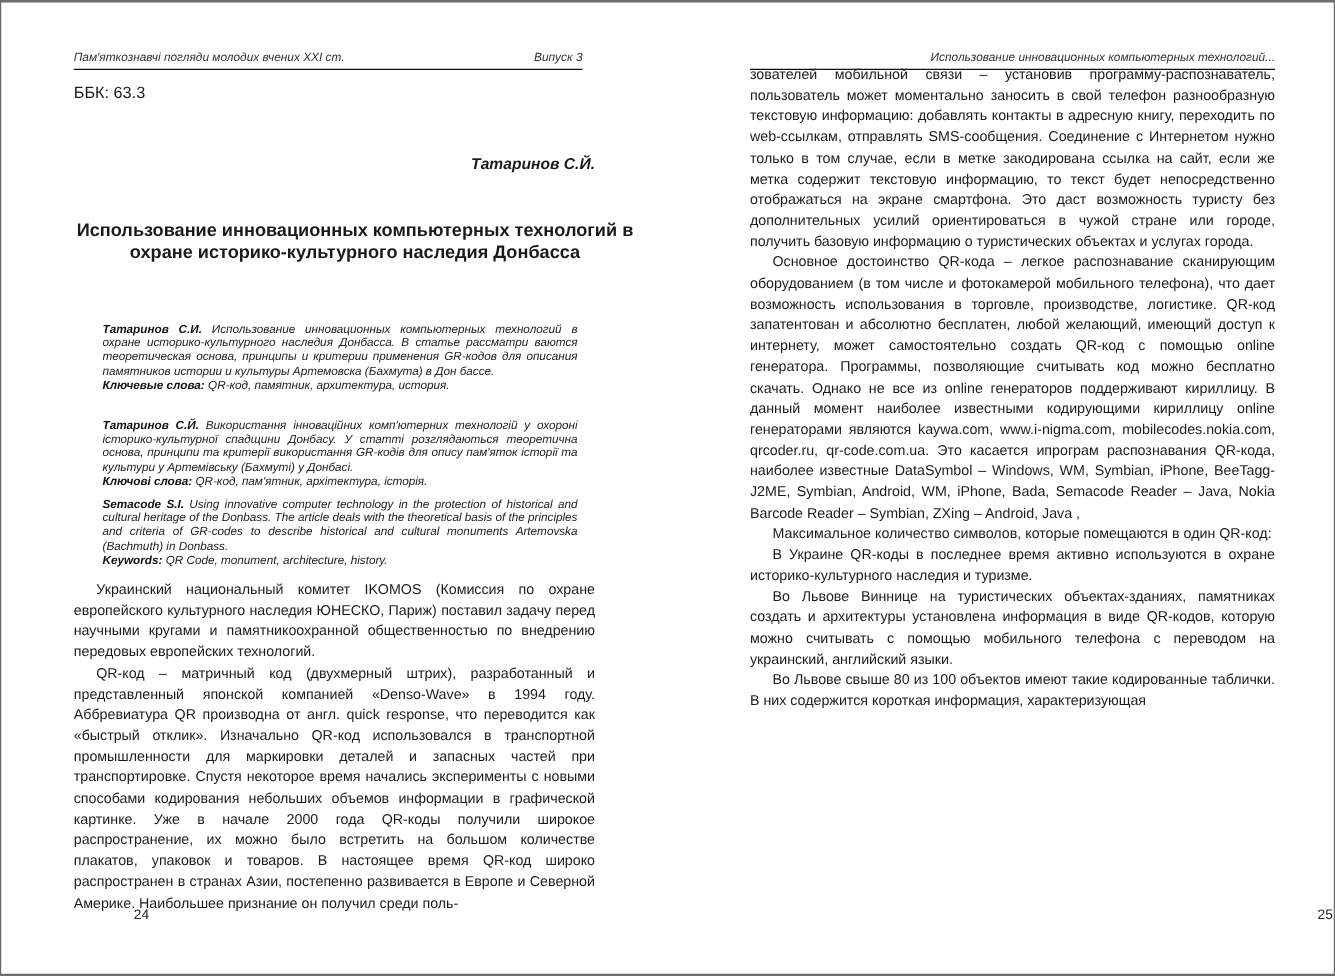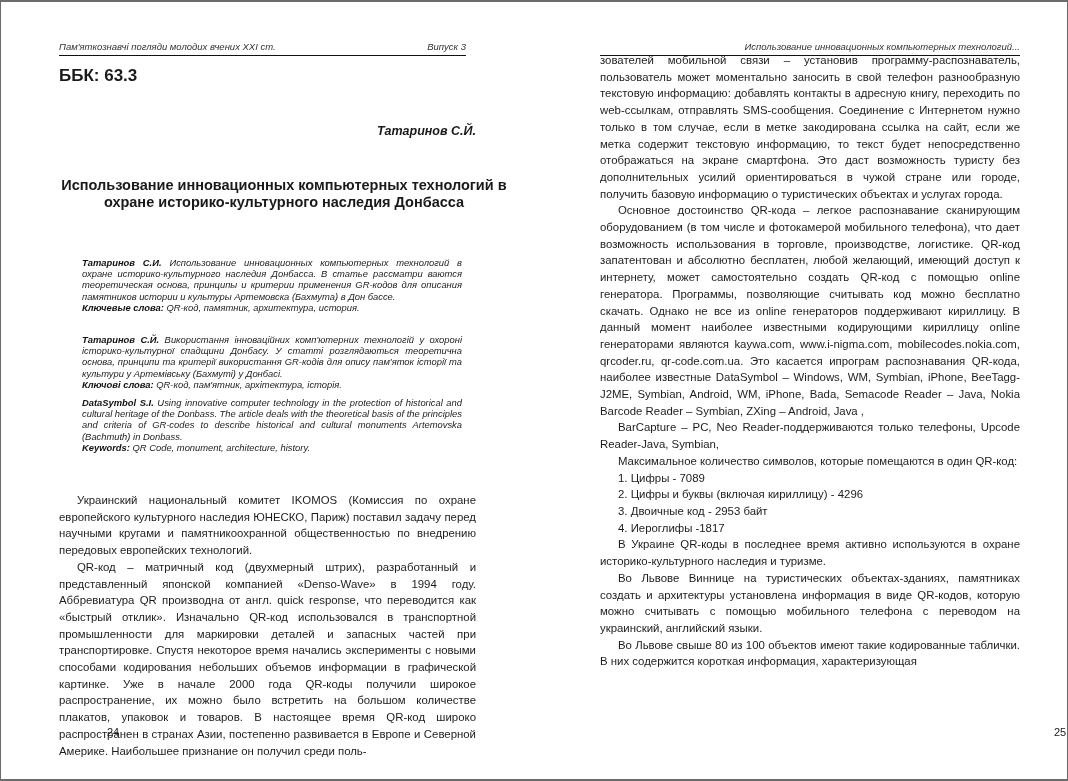--- a/index.html
+++ b/index.html
@@ -10,36 +10,36 @@
   .page { position: absolute; top: 0; height: 633px; }
   .page.left { left: 0; width: 534px; }
   .page.right { left: 534px; width: 534px; }
 
   .running-head { position: absolute; top: 40px; height: 16px; border-bottom: 1px solid #111;
                   font-style: italic; font-size: 9.5px; color: #333; display: flex;
                   justify-content: space-between; align-items: flex-end; padding-bottom: 3px; }
   .left .running-head { left: 59px; width: 407px; }
   .right .running-head { left: 66px; width: 420px; justify-content: flex-end; }
 
-  .bbk { position: absolute; left: 59px; top: 66px; font-weight: bold; font-size: 17px; }
+  .bbk { position: absolute; left: 59px; top: 66px; font-weight: normal; font-size: 13px; }
   .author { position: absolute; left: 59px; width: 417px; top: 124px; text-align: right;
             font-weight: bold; font-style: italic; font-size: 12.5px; }
   .title { position: absolute; left: 59px; width: 450px; top: 177px; text-align: center;
            font-weight: bold; font-size: 14.5px; line-height: 17px; }
 
   .abstract { position: absolute; left: 82px; width: 380px; font-style: italic;
               font-size: 9.4px; line-height: 11.2px; text-align: justify; color: #222; }
   .abstract .lead, .abstract .kw-label { font-weight: bold; color: #111; }
   .abs-ru { top: 257px; }
   .abs-ua { top: 334px; }
   .abs-en { top: 397px; }
 
   .body-text { position: absolute; font-size: 11.4px; line-height: 16.7px; text-align: justify;
                color: #1c1c1c; }
-  .left .body-text { left: 59px; width: 417px; top: 464px; margin-top: 28px; }
+  .left .body-text { left: 59px; width: 417px; top: 464px; }
   .right .body-text { left: 66px; width: 420px; top: 52px; }
   .body-text p { text-indent: 18px; }
   .body-text p.noindent { text-indent: 0; }
   .body-text ol { list-style: none; }
   .body-text ol li { padding-left: 18px; }
 
   .page-number { position: absolute; top: 726px; font-size: 11px; color: #222; margin-left: 48px; }
   .left .page-number { left: 59px; }
   .right .page-number { left: 472px; }
 </style>
@@ -61,47 +61,40 @@
     <span class="lead">Татаринов С.И.</span><span> Использование инновационных компьютерных технологий в охране историко-культурного наследия Донбасса. В статье рассматри ваются теоретическая основа, принципы и критерии применения GR-кодов для описания памятников истории и культуры Артемовска (Бахмута) в Дон бассе.</span><br>
     <span class="kw-label">Ключевые слова:</span><span> QR-код, памятник, архитектура, история.</span>
   </div>
 
   <div class="abstract abs-ua">
     <span class="lead">Татаринов С.Й.</span><span> Використання інноваційних комп'ютерних технологій у охороні історико-культурної спадщини Донбасу. У статті розглядаються теоретична основа, принципи та критерії використання GR-кодів для опису пам'яток історії та культури у Артемівську (Бахмуті) у Донбасі.</span><br>
     <span class="kw-label">Ключові слова:</span><span> QR-код, пам'ятник, архітектура, історія.</span>
   </div>
 
   <div class="abstract abs-en">
-    <span class="lead">DataSymbol S.I.</span><span> Using innovative computer technology in the protection of historical and cultural heritage of the Donbass. The article deals with the theoretical basis of the principles and criteria of GR-codes to describe historical and cultural monuments Artemovska (Bachmuth) in Donbass.</span><br>
+    <span class="lead">Semacode S.I.</span><span> Using innovative computer technology in the protection of historical and cultural heritage of the Donbass. The article deals with the theoretical basis of the principles and criteria of GR-codes to describe historical and cultural monuments Artemovska (Bachmuth) in Donbass.</span><br>
     <span class="kw-label">Keywords:</span><span> QR Code, monument, architecture, history.</span>
   </div>
 
   <div class="body-text">
     <p>Украинский национальный комитет IKOMOS (Комиссия по охране европейского культурного наследия ЮНЕСКО, Париж) поставил задачу перед научными кругами и памятникоохранной общественностью по внедрению передовых европейских технологий.</p>
     <p>QR-код – матричный код (двухмерный штрих), разработанный и представленный японской компанией «Denso-Wave» в 1994 году. Аббревиатура QR производна от англ. quick response, что переводится как «быстрый отклик». Изначально QR-код использовался в транспортной промышленности для маркировки деталей и запасных частей при транспортировке. Спустя некоторое время начались эксперименты с новыми способами кодирования небольших объемов информации в графической картинке. Уже в начале 2000 года QR-коды получили широкое распространение, их можно было встретить на большом количестве плакатов, упаковок и товаров. В настоящее время QR-код широко распространен в странах Азии, постепенно развивается в Европе и Северной Америке. Наибольшее признание он получил среди поль-</p>
   </div>
 
   <div class="page-number">24</div>
 </div>
 
 <div class="page right">
   <div class="running-head">
     <span>Использование инновационных компьютерных технологий...</span>
   </div>
 
   <div class="body-text">
     <p class="noindent">зователей мобильной связи – установив программу-распознаватель, пользователь может моментально заносить в свой телефон разнообразную текстовую информацию: добавлять контакты в адресную книгу, переходить по web-ссылкам, отправлять SMS-сообщения. Соединение с Интернетом нужно только в том случае, если в метке закодирована ссылка на сайт, если же метка содержит текстовую информацию, то текст будет непосредственно отображаться на экране смартфона. Это даст возможность туристу без дополнительных усилий ориентироваться в чужой стране или городе, получить базовую информацию о туристических объектах и услугах города.</p>
     <p>Основное достоинство QR-кода – легкое распознавание сканирующим оборудованием (в том числе и фотокамерой мобильного телефона), что дает возможность использования в торговле, производстве, логистике. QR-код запатентован и абсолютно бесплатен, любой желающий, имеющий доступ к интернету, может самостоятельно создать QR-код с помощью online генератора. Программы, позволяющие считывать код можно бесплатно скачать. Однако не все из online генераторов поддерживают кириллицу. В данный момент наиболее известными кодирующими кириллицу online генераторами являются kaywa.com, www.i-nigma.com, mobilecodes.nokia.com, qrcoder.ru, qr-code.com.ua. Это касается ипрограм распознавания QR-кода, наиболее известные DataSymbol – Windows, WM, Symbian, iPhone, BeeTagg-J2ME, Symbian, Android, WM, iPhone, Bada, Semacode Reader – Java, Nokia Barcode Reader – Symbian, ZXing – Android, Java ,</p>
-    <p>BarCapture – PC, Neo Reader-поддерживаются только телефоны, Upcode Reader-Java, Symbian,</p>
     <p>Максимальное количество символов, которые помещаются в один QR-код:</p>
-    <ol>
-      <li>1. Цифры - 7089</li>
-      <li>2. Цифры и буквы (включая кириллицу) - 4296</li>
-      <li>3. Двоичные код - 2953 байт</li>
-      <li>4. Иероглифы -1817</li>
-    </ol>
     <p>В Украине QR-коды в последнее время активно используются в охране историко-культурного наследия и туризме.</p>
     <p>Во Львове Виннице на туристических объектах-зданиях, памятниках создать и архитектуры установлена информация в виде QR-кодов, которую можно считывать с помощью мобильного телефона с переводом на украинский, английский языки.</p>
     <p>Во Львове свыше 80 из 100 объектов имеют такие кодированные таблички. В них содержится короткая информация, характеризующая</p>
   </div>
 
   <div class="page-number">25</div>
 </div>
 
 </body></html>

